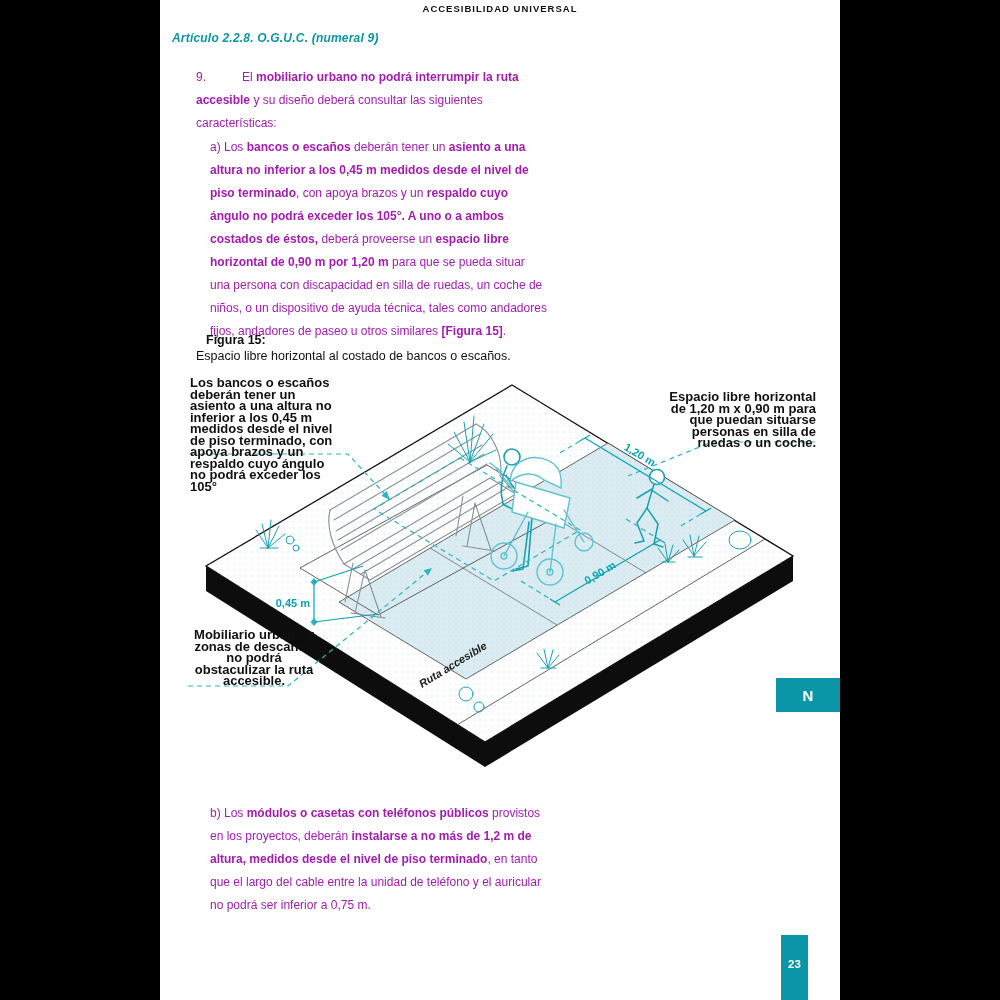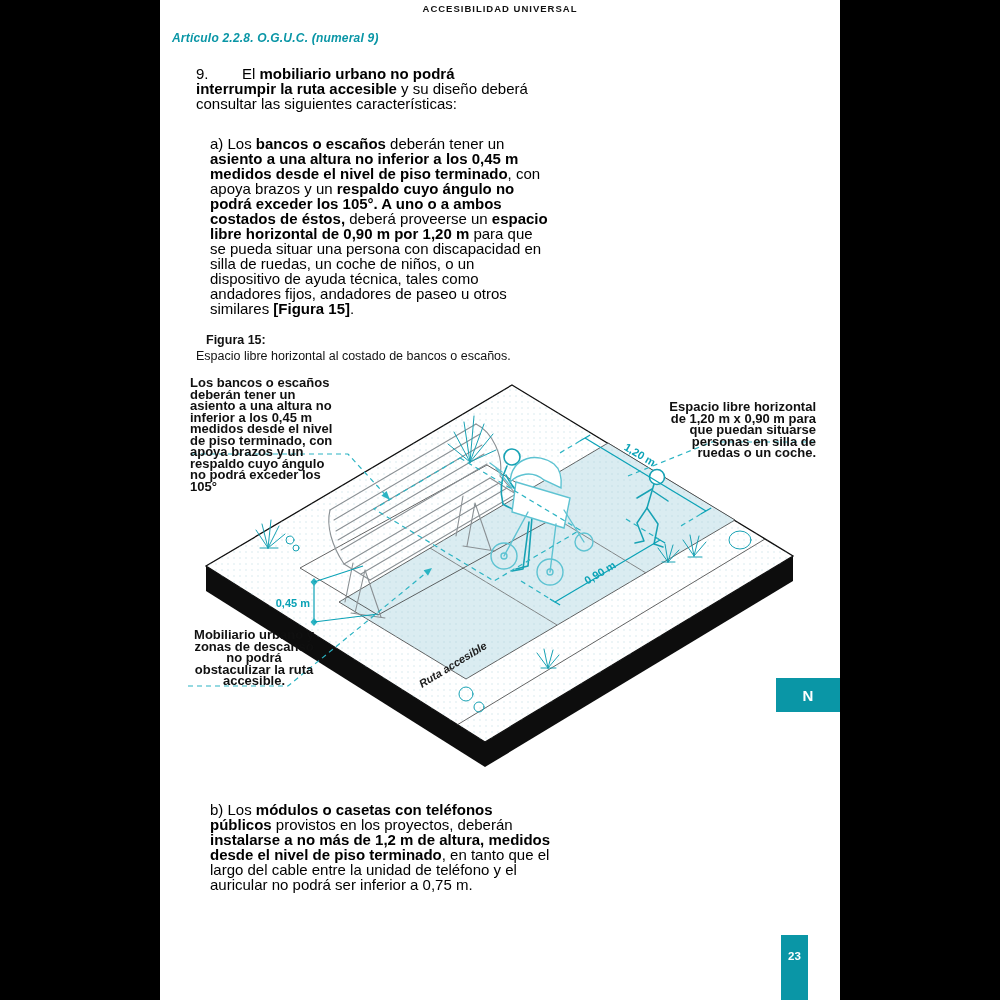--- a/index.html
+++ b/index.html
@@ -5,41 +5,41 @@
   html,body{margin:0;padding:0;background:#000;}
   .stage{position:relative;width:884px;height:1000px;background:#000;overflow:hidden;
          font-family:"Liberation Sans",sans-serif;}
   .page{position:absolute;left:160px;top:0;width:680px;height:1000px;background:#fff;}
 
   .header-title{position:absolute;top:3px;left:0;width:100%;text-align:center;
     font-size:9.5px;font-weight:700;letter-spacing:1px;color:#111;}
   .article-heading{position:absolute;top:31px;left:12px;font-size:12px;font-weight:700;
     font-style:italic;color:var(--accent-teal);letter-spacing:.2px;}
 
-  .para{position:absolute;color:#000000;font-size:15px;line-height:15px;}
+  .para{position:absolute;color:#a21caf;font-size:12px;line-height:23px;}
   .para b{font-weight:700;}
   .p9{top:66px;left:36px;width:334px;}
   .p9 .num{display:inline-block;min-width:46px;}
   .pa{top:136px;left:50px;width:338px;}
   .pb{top:802px;left:50px;width:344px;}
 
   .fig-caption{position:absolute;top:332px;left:36px;font-size:12.5px;line-height:16px;color:#111;}
   .fig-caption .t{font-weight:700;padding-left:10px;}
 
   .figure-svg{position:absolute;left:0;top:370px;}
 
   .ann{position:absolute;font-size:13px;line-height:11.5px;color:#101010;}
   .ann-left{left:30px;top:377px;width:152px;font-weight:600;}
-  .ann-right{left:504px;top:401px;width:152px;font-weight:700;text-align:right;}
+  .ann-right{left:504px;top:391px;width:152px;font-weight:700;text-align:right;}
   .ann-bl{left:30px;top:629px;width:128px;font-weight:600;text-align:center;}
 
   .tab-n{position:absolute;left:616px;top:678px;width:64px;height:34px;background:var(--accent-teal);
     color:#fff;font-weight:700;font-size:15px;display:flex;align-items:center;justify-content:center;}
   .footer-bar{position:absolute;left:621px;top:935px;width:27px;height:65px;background:var(--accent-teal);
-    color:#fff;font-weight:700;font-size:11.5px;text-align:center;padding-top:15px;box-sizing:border-box;}
+    color:#fff;font-weight:700;font-size:11.5px;text-align:center;padding-top:23px;box-sizing:border-box;}
 
   
   .slab-top{fill:#fff;stroke:#111;stroke-width:1.3;}
   .slab-side{fill:#0d0d0d;}
   .route{fill:var(--route-fill);stroke:#3c3c3c;stroke-width:.8;}
   .tile{stroke:#6c6c6c;stroke-width:.8;}
   .thin{stroke:#3c3c3c;stroke-width:.8;fill:none;}
   .benchzone{stroke:#3c3c3c;stroke-width:.8;fill:none;}
   .bench{stroke:var(--bench-gray);stroke-width:1.1;fill:none;stroke-linecap:round;}
   .person{stroke:var(--figure-teal);stroke-width:1.6;fill:none;stroke-linecap:round;stroke-linejoin:round;}

